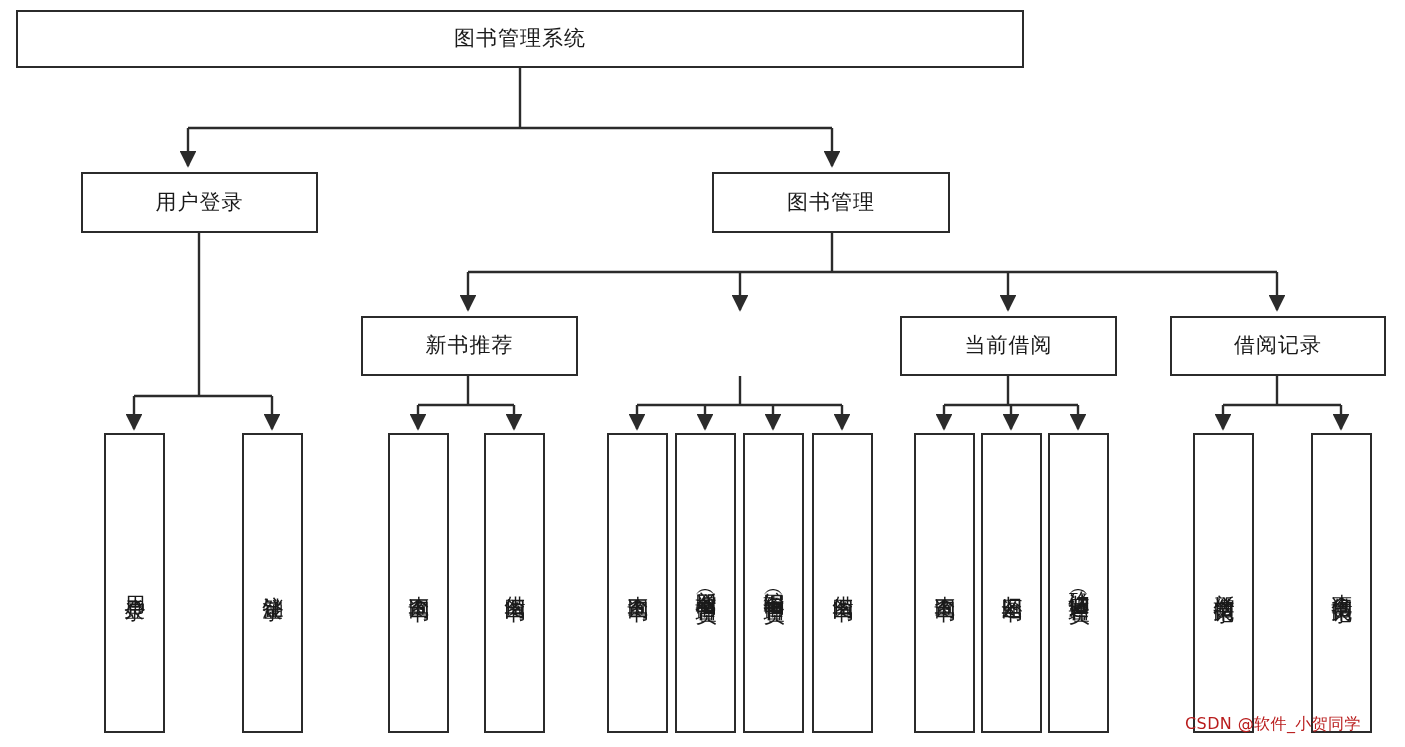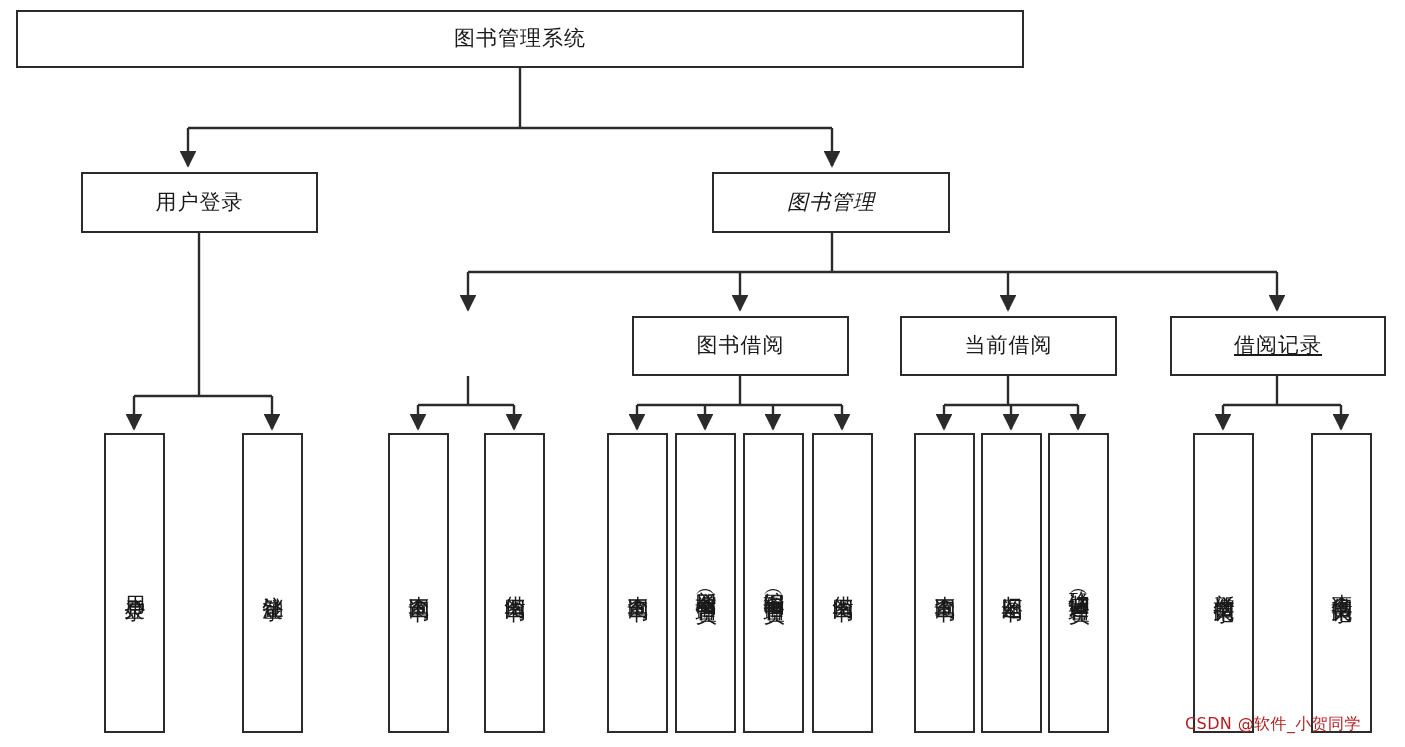--- a/index.html
+++ b/index.html
@@ -121,31 +121,31 @@
     </g>
   </svg>
 
   <div class="node node-h" style="left:16px; top:10px; width:1008px; height:58px;">
     <span>图书管理系统</span>
   </div>
 
   <div class="node node-h" style="left:81px; top:172px; width:237px; height:61px;">
     <span>用户登录</span>
   </div>
-  <div class="node node-h" style="left:712px; top:172px; width:238px; height:61px;font-style:italic;">
+  <div class="node node-h" style="left:712px; top:172px; width:238px; height:61px;">
     <span>图书管理</span>
   </div>
 
-  <div class="node node-h" style="left:632px; top:316px; width:217px; height:60px;">
-    <span>图书借阅</span>
+  <div class="node node-h" style="left:361px; top:316px; width:217px; height:60px;">
+    <span>新书推荐</span>
   </div>
   <div class="node node-h" style="left:900px; top:316px; width:217px; height:60px;align-items:center;">
     <span>当前借阅</span>
   </div>
-  <div class="node node-h" style="left:1170px; top:316px; width:216px; height:60px;text-decoration:underline;">
+  <div class="node node-h" style="left:1170px; top:316px; width:216px; height:60px;">
     <span>借阅记录</span>
   </div>
 
   <div class="node node-v" style="left:104px; top:433px; width:61px; height:300px;">
     <span class="vtext">用户登录</span>
   </div>
   <div class="node node-v" style="left:242px; top:433px; width:61px; height:300px;">
     <span class="vtext">注销登录</span>
   </div>
 

